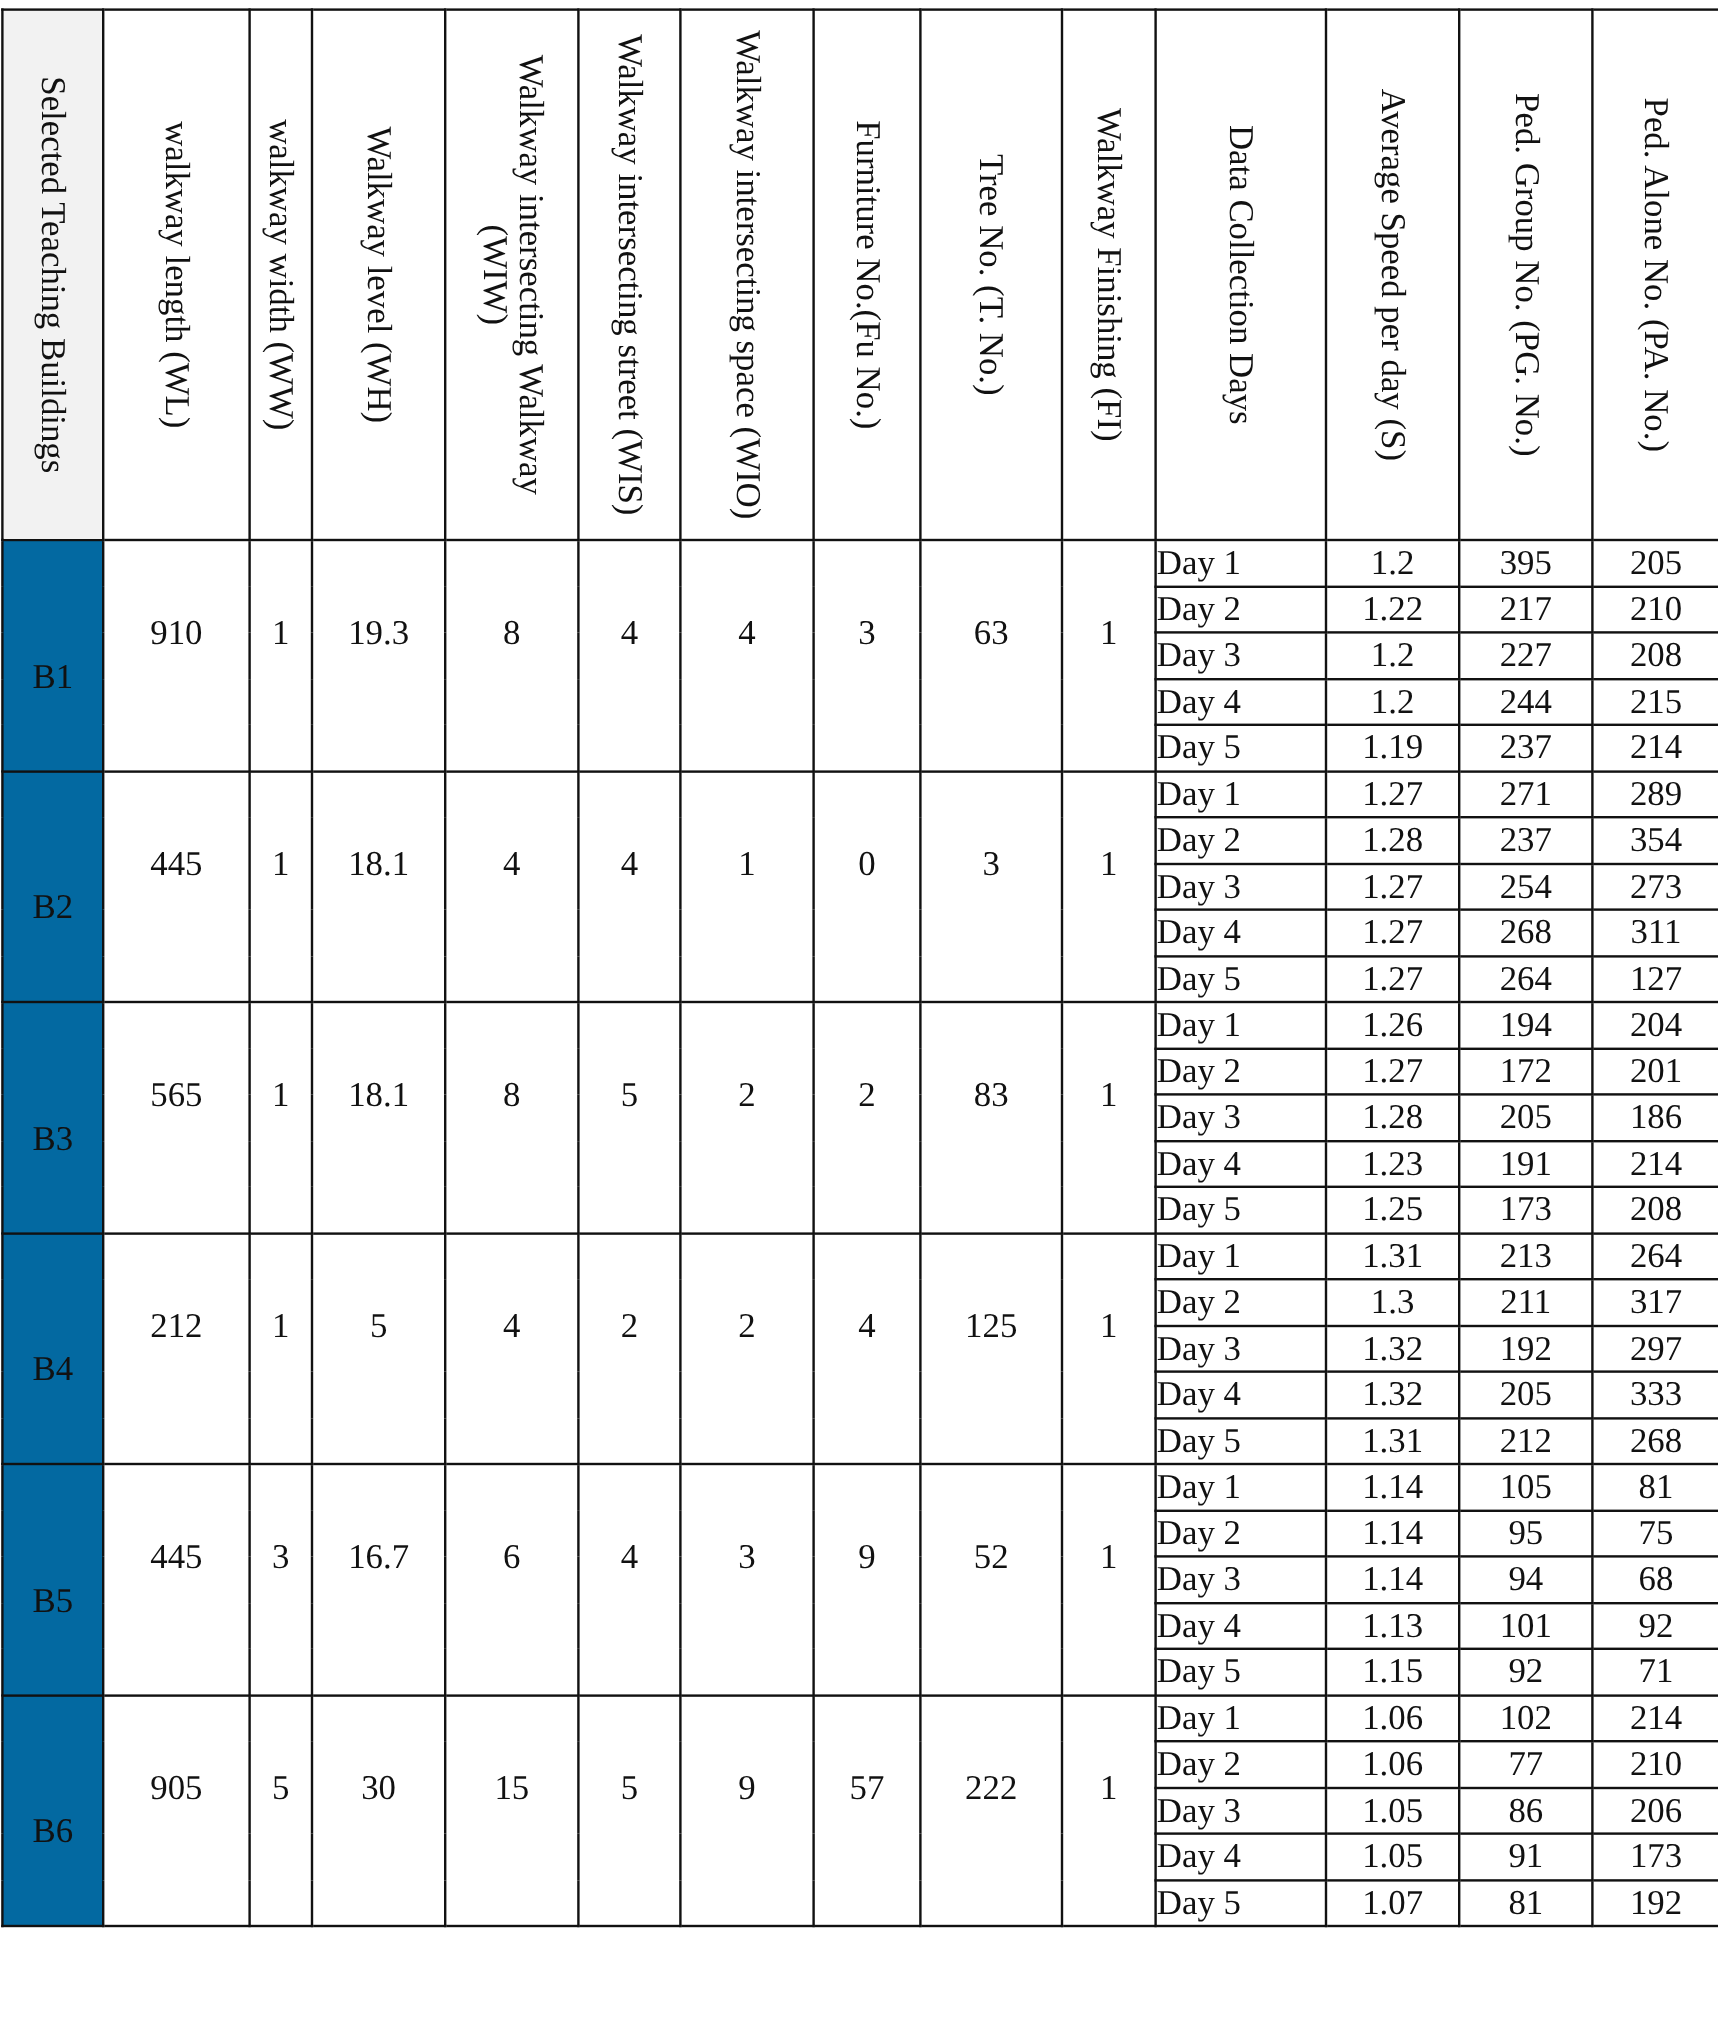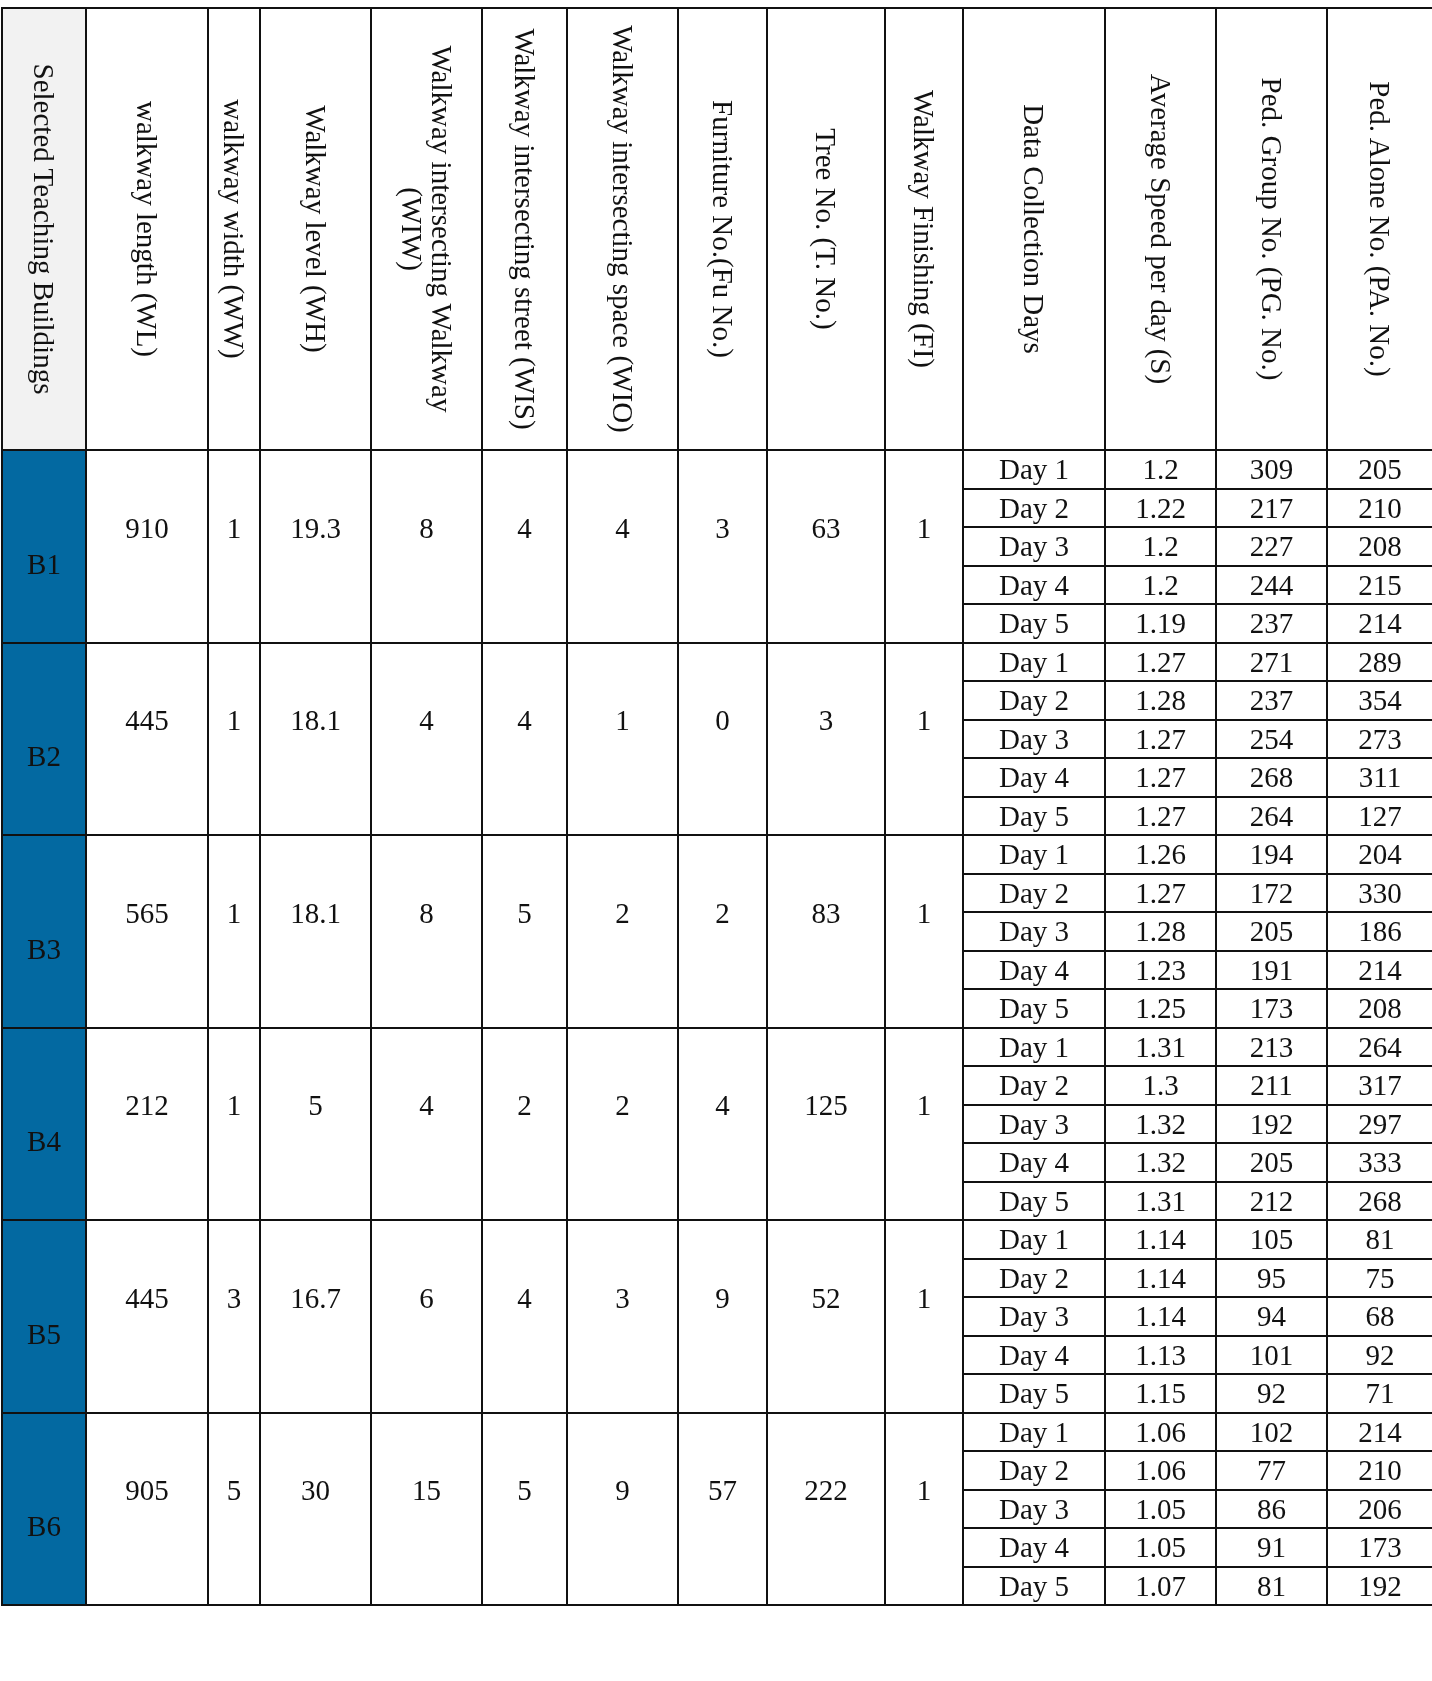--- a/index.html
+++ b/index.html
@@ -11,21 +11,21 @@
                vertical-align: middle; font-weight: normal; font-size: 29px; }
   th.hdr { height: 440px; position: relative; overflow: hidden; }
   th.hdr .rot { position: absolute; left: 50%; top: 50%; width: 430px;
                 transform: translate(-50%, -50%) rotate(90deg); transform-origin: center center;
                 line-height: 30px; font-size: 29px; white-space: normal; text-align: center; }
   th.first { background: #f2f2f2; }
   td.bld { background: #0369a1; font-weight: bold; font-size: 26px; }
   td.bld span { position: relative; top: 18px; }
   td.val span { position: relative; top: -18px; }
   td.day { height: 36.5px; font-size: 29px; line-height: 34px; }
-  td.day.label { text-align: center; border-radius: 19px; }
+  td.day.label { text-align: left; border-radius: 19px; }
 </style>
 </head>
 <body>
 
 <table class="main">
   <colgroup>
     <col style="width:84px">
       <col style="width:122px">
       <col style="width:52px">
       <col style="width:111px">
@@ -93,21 +93,21 @@
         <td class="val" rowspan="5"><span>1</span></td>
         <td class="val" rowspan="5"><span>19.3</span></td>
         <td class="val" rowspan="5"><span>8</span></td>
         <td class="val" rowspan="5"><span>4</span></td>
         <td class="val" rowspan="5"><span>4</span></td>
         <td class="val" rowspan="5"><span>3</span></td>
         <td class="val" rowspan="5"><span>63</span></td>
         <td class="val" rowspan="5"><span>1</span></td>
         <td class="day label">Day 1</td>
         <td class="day">1.2</td>
-        <td class="day">309</td>
+        <td class="day">395</td>
         <td class="day">205</td>
       </tr>
       <tr>
         <td class="day label">Day 2</td>
         <td class="day">1.22</td>
         <td class="day">217</td>
         <td class="day">210</td>
       </tr>
       <tr>
         <td class="day label">Day 3</td>
@@ -180,21 +180,21 @@
         <td class="val" rowspan="5"><span>1</span></td>
         <td class="day label">Day 1</td>
         <td class="day">1.26</td>
         <td class="day">194</td>
         <td class="day">204</td>
       </tr>
       <tr>
         <td class="day label">Day 2</td>
         <td class="day">1.27</td>
         <td class="day">172</td>
-        <td class="day">330</td>
+        <td class="day">201</td>
       </tr>
       <tr>
         <td class="day label">Day 3</td>
         <td class="day">1.28</td>
         <td class="day">205</td>
         <td class="day">186</td>
       </tr>
       <tr>
         <td class="day label">Day 4</td>
         <td class="day">1.23</td>

